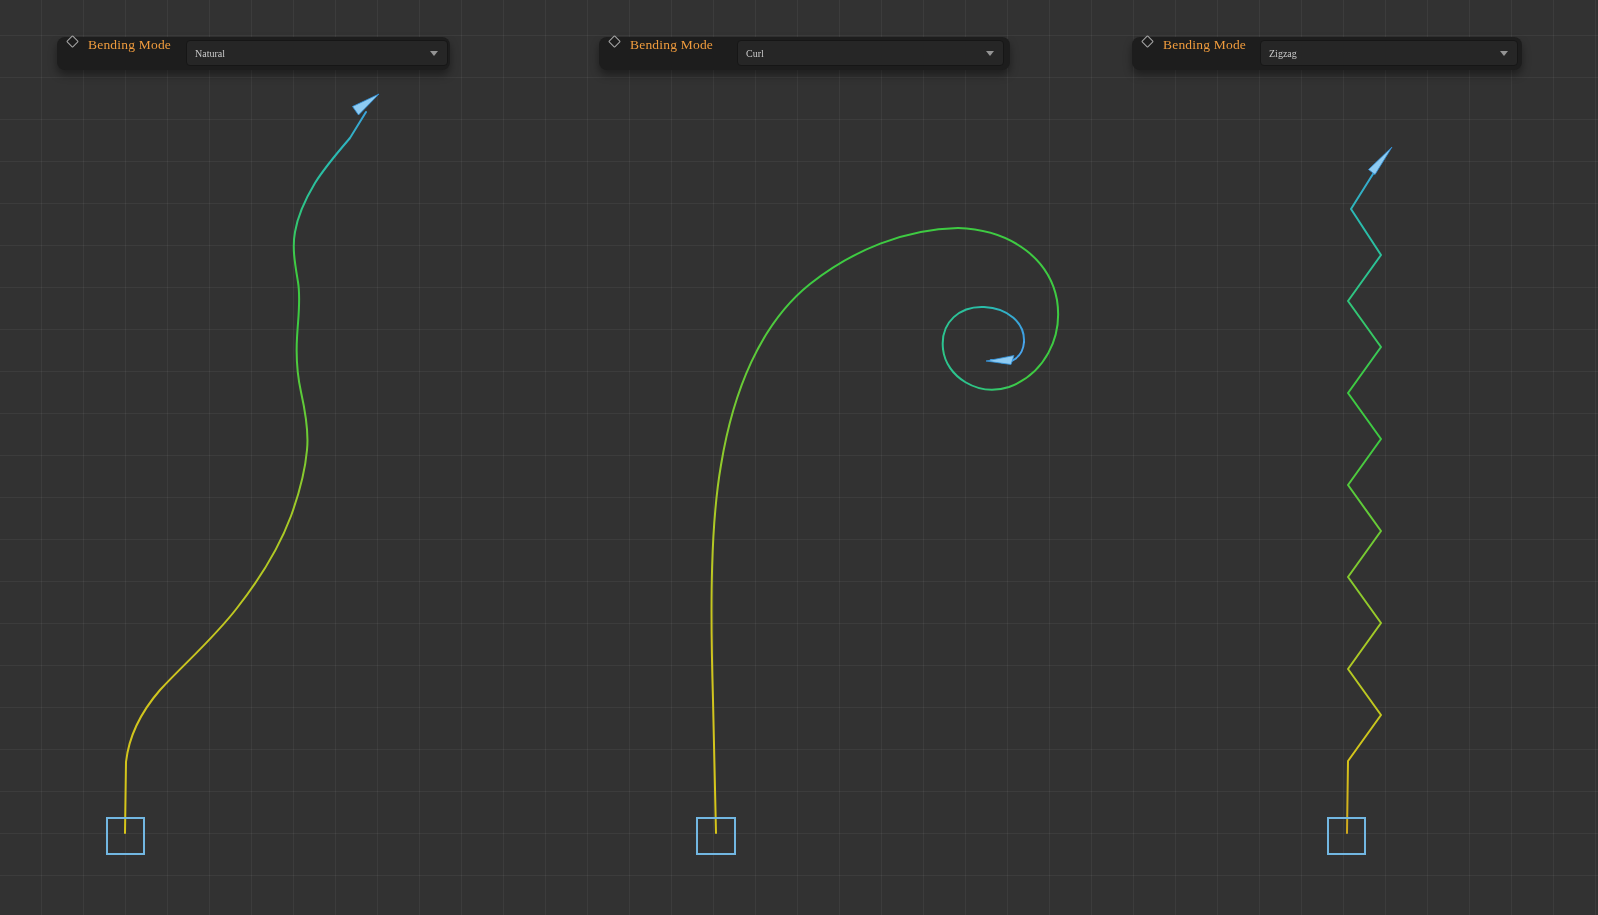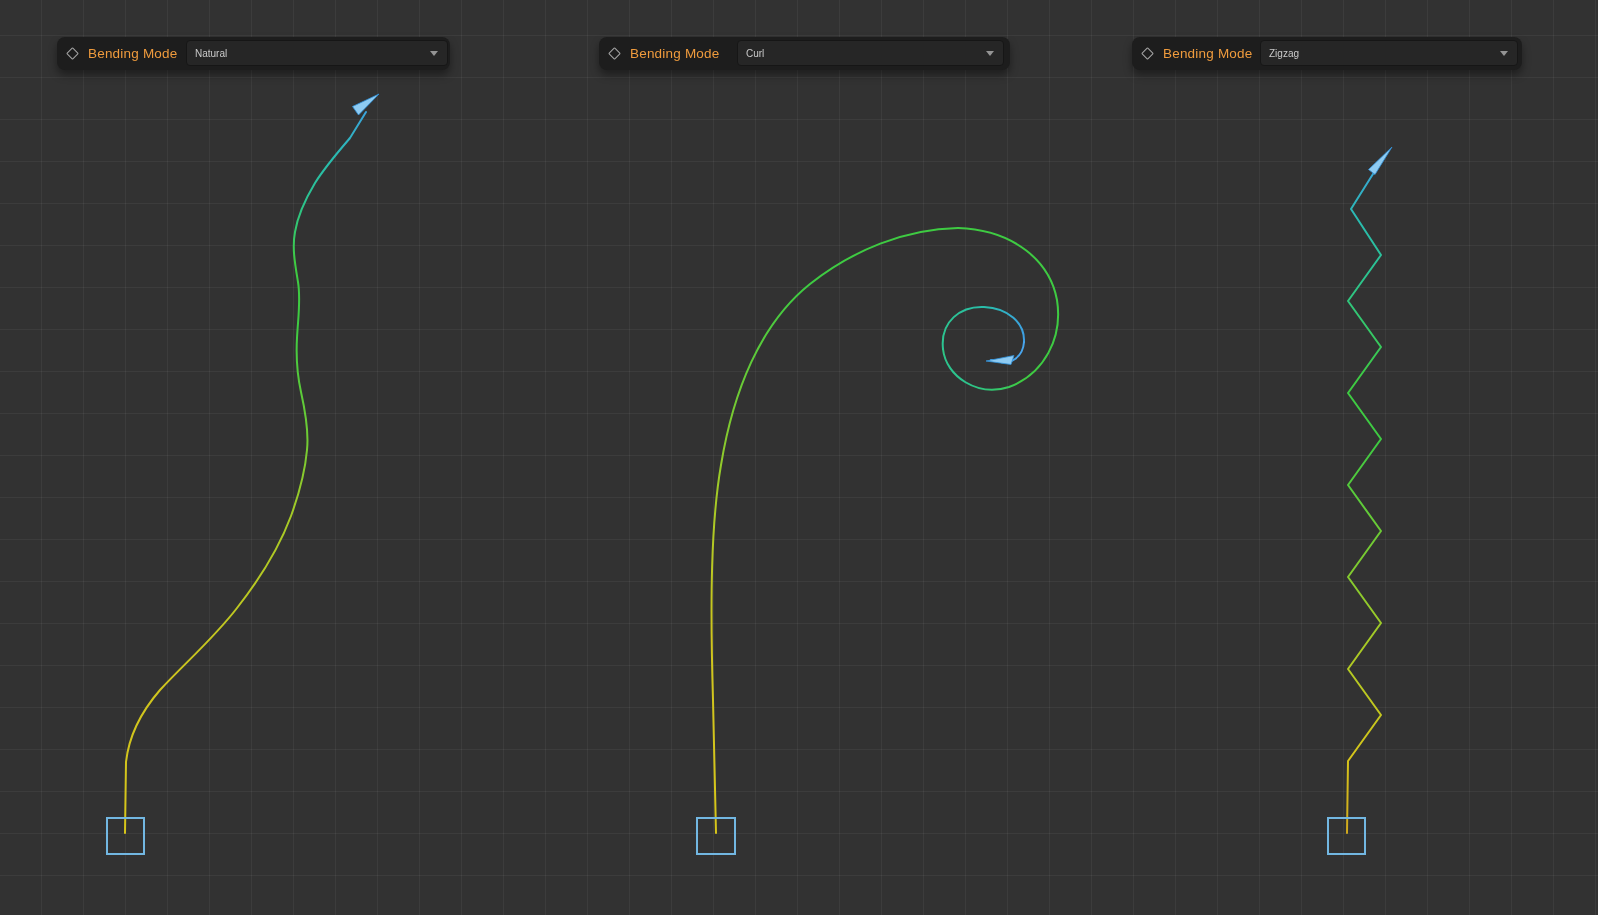--- a/index.html
+++ b/index.html
@@ -14,22 +14,23 @@
     background-size:42px 42px;
     background-position:-1px 35px;
     font-family:"Liberation Sans", sans-serif;
   }
   .viewport-svg{position:absolute;left:0;top:0;}
   .panel{
     position:absolute;top:37px;height:33px;
     background:var(--panel_bg,#1d1d1d);
     border-radius:8px;
     box-shadow:0 5px 9px rgba(0,0,0,.4);
-    display:flex;align-items:center;
+    display:flex;
     z-index:5;
+    font-family:Liberation Serif, serif;
   }
   .diamond{
     width:7px;height:7px;
     border:1px solid var(--icon_gray,#a5a5a5);
     transform:rotate(45deg);
     margin-left:11px;
     flex:0 0 auto;
     border-radius:1px;
   }
   .param-label{

